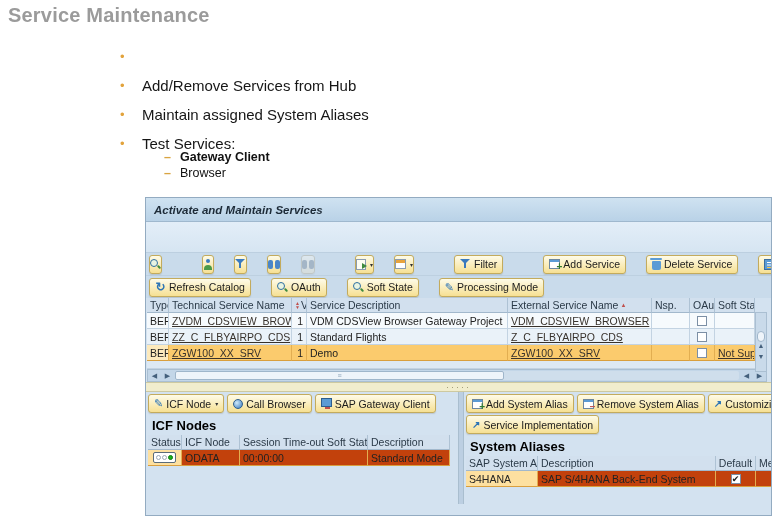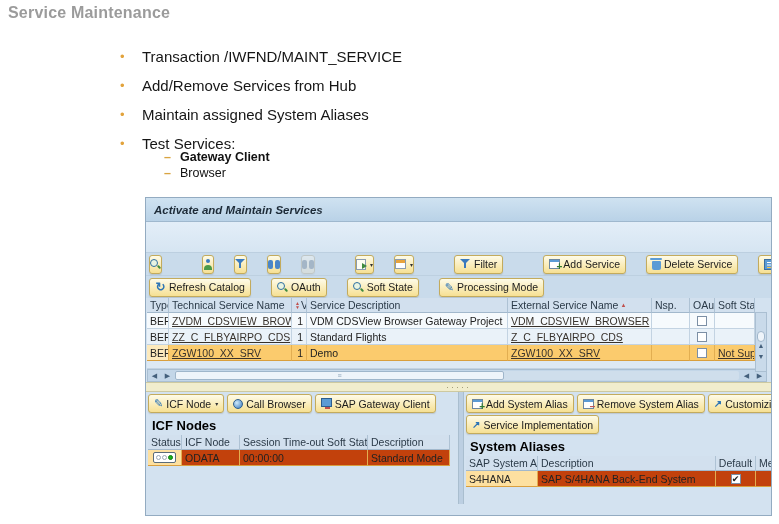--- a/index.html
+++ b/index.html
@@ -1,20 +1,20 @@
 <!DOCTYPE html>
 <html><head>
 <meta charset="utf-8">
 <style>
   html,body{margin:0;padding:0;}
   body{width:779px;height:524px;position:relative;background:#fff;
        font-family:"Liberation Sans",sans-serif;overflow:hidden;}
 
   
-  .slide-title{position:absolute;left:8px;top:4px;font-size:16px;font-weight:bold;
+  .slide-title{position:absolute;left:8px;top:4px;font-size:20px;font-weight:bold;
                color:#9b9b9b;letter-spacing:.2px;}
   .bullets{position:absolute;left:120px;top:48px;width:480px;}
   .b-item{display:flex;align-items:flex-start;margin-bottom:11px;font-size:15px;color:#161616;}
   .b-dot{color:#e2a33c;font-size:13px;line-height:18px;width:22px;flex:0 0 22px;}
   .subs{margin-left:44px;margin-top:-6px;}
   .s-item{display:flex;align-items:flex-start;font-size:12.5px;color:#111;line-height:16px;}
   .s-dash{color:#d9a441;width:16px;flex:0 0 16px;font-weight:bold;}
   .s-bold{font-weight:bold;}
 
   
@@ -125,21 +125,20 @@
   .tl i.on{background:#19b219;border-color:#0d7a0d;}
 </style>
 </head>
 <body>
 
 <div class="slide-title">Service Maintenance</div>
 
 <div class="bullets">
   <div class="b-item">
     <span class="b-dot">•</span>
-    <span>Transaction /IWFND/MAINT_SERVICE</span>
   </div>
   <div class="b-item">
     <span class="b-dot">•</span>
     <span>Add/Remove Services from Hub</span>
   </div>
   <div class="b-item">
     <span class="b-dot">•</span>
     <span>Maintain assigned System Aliases</span>
   </div>
   <div class="b-item" style="margin-bottom:2px;">

